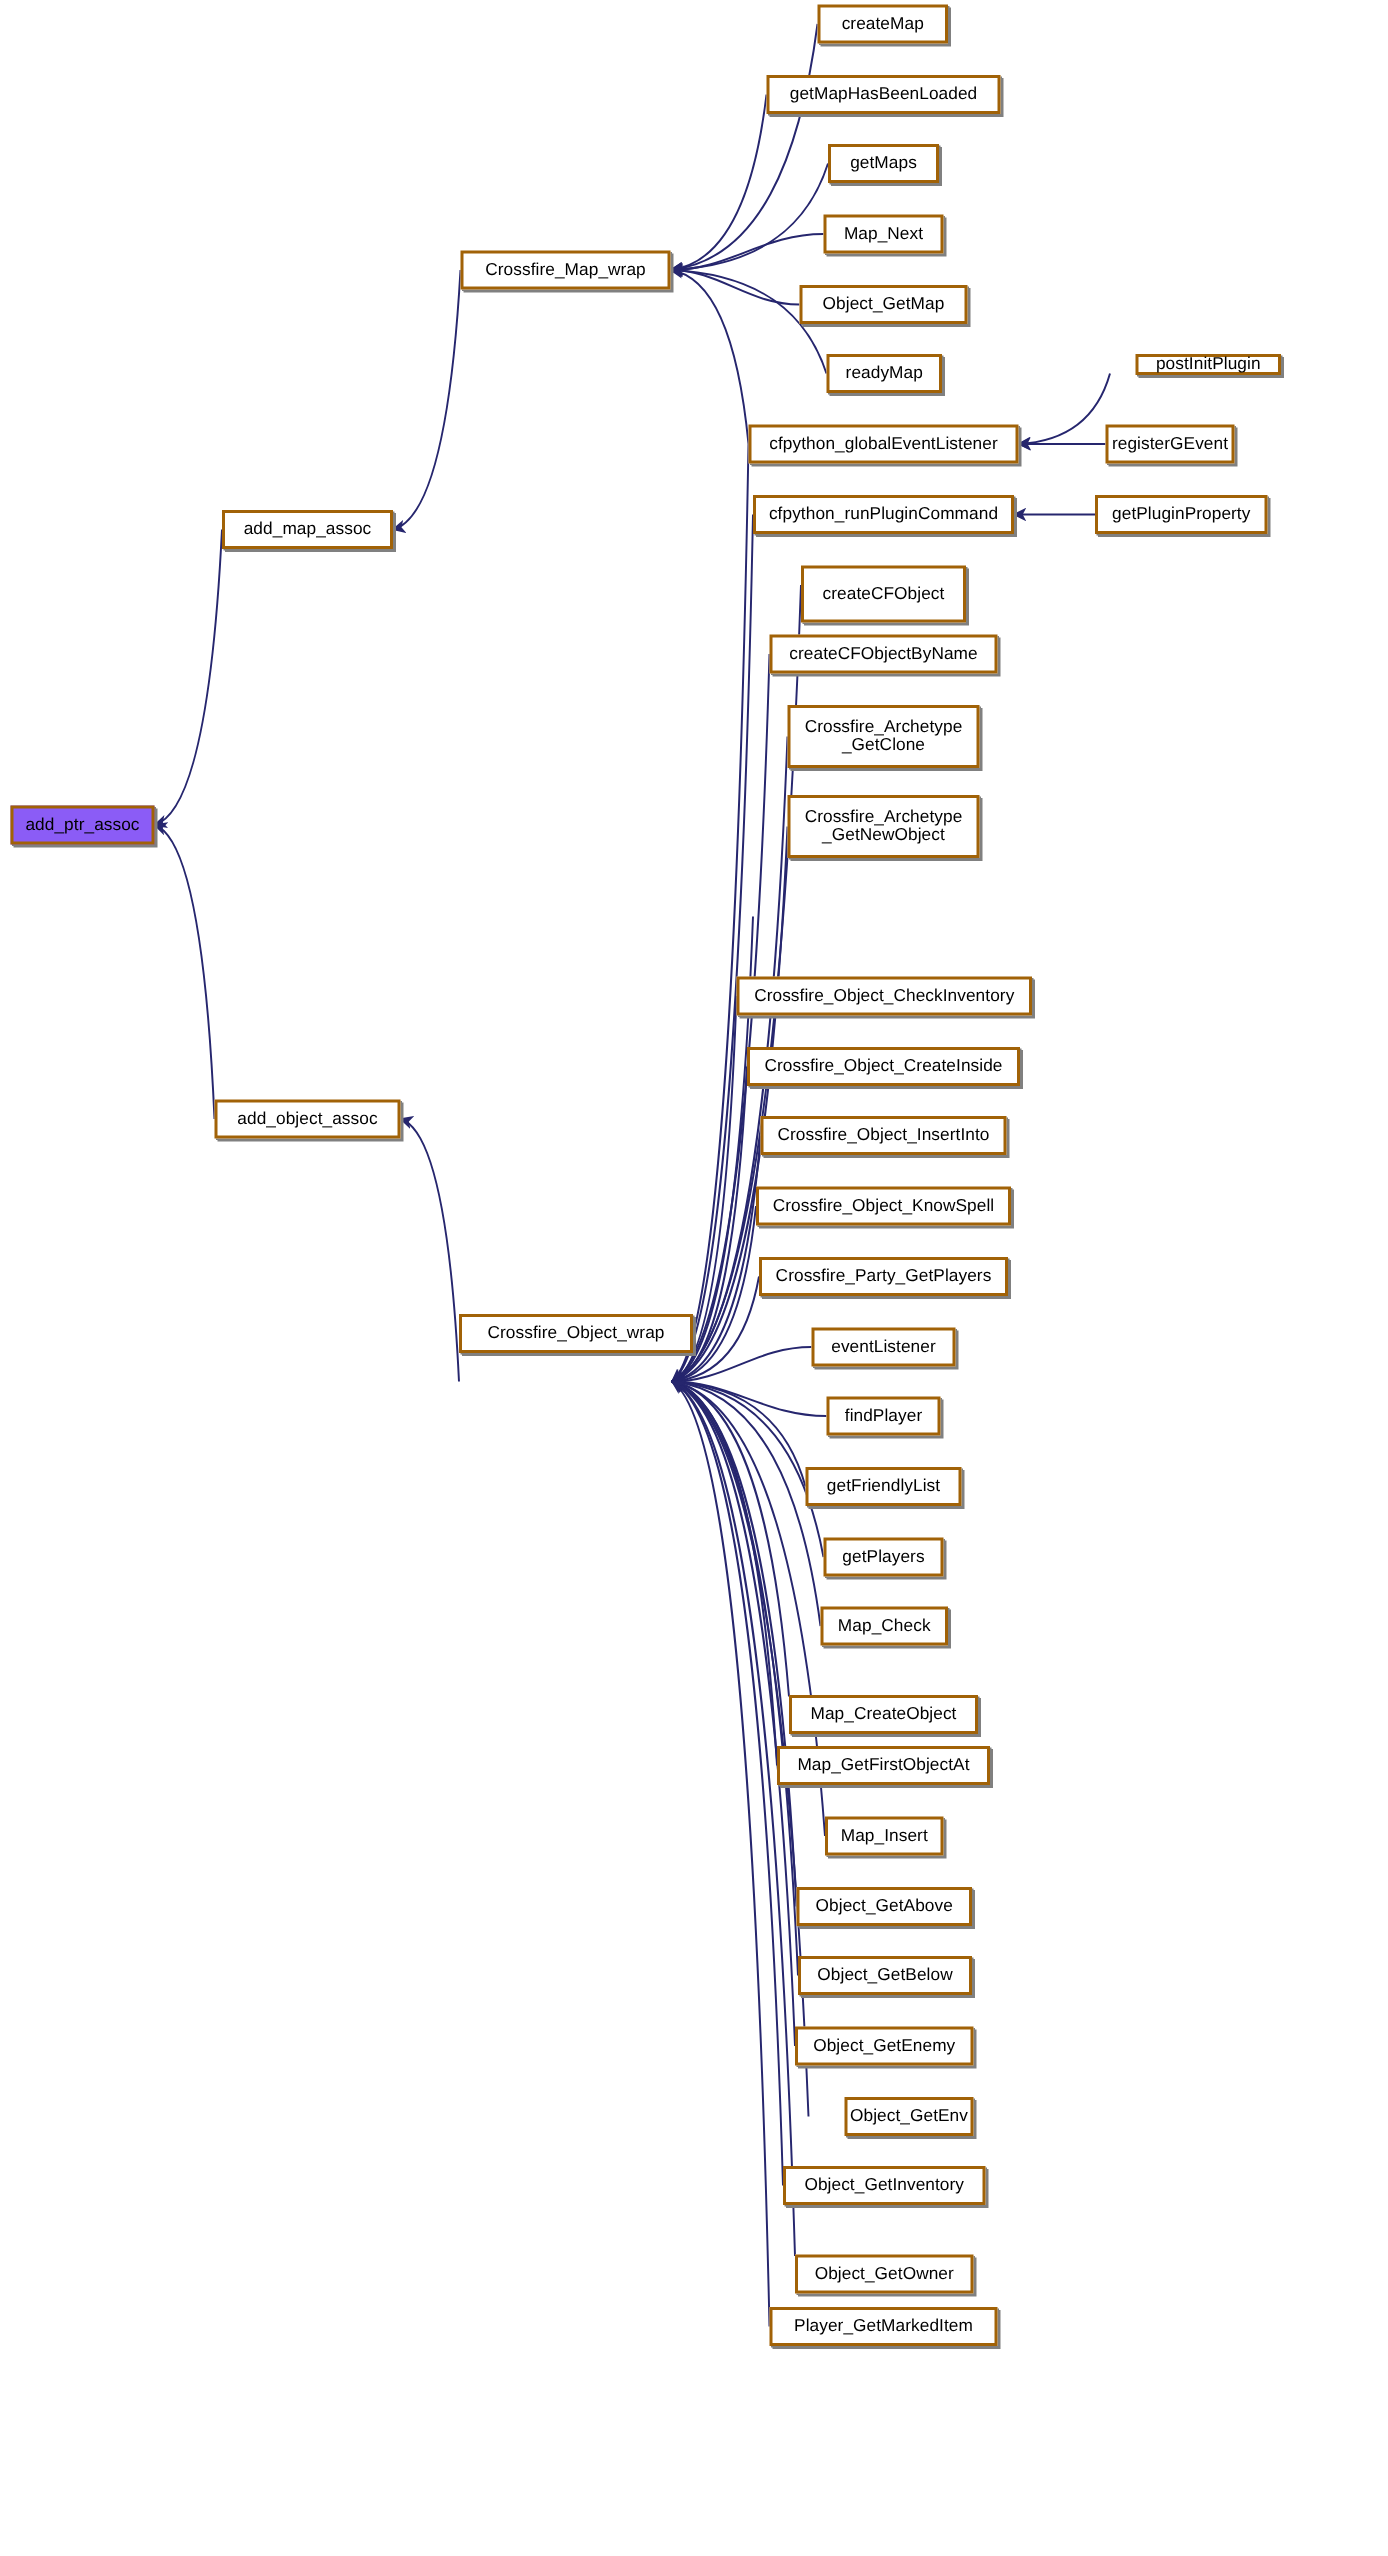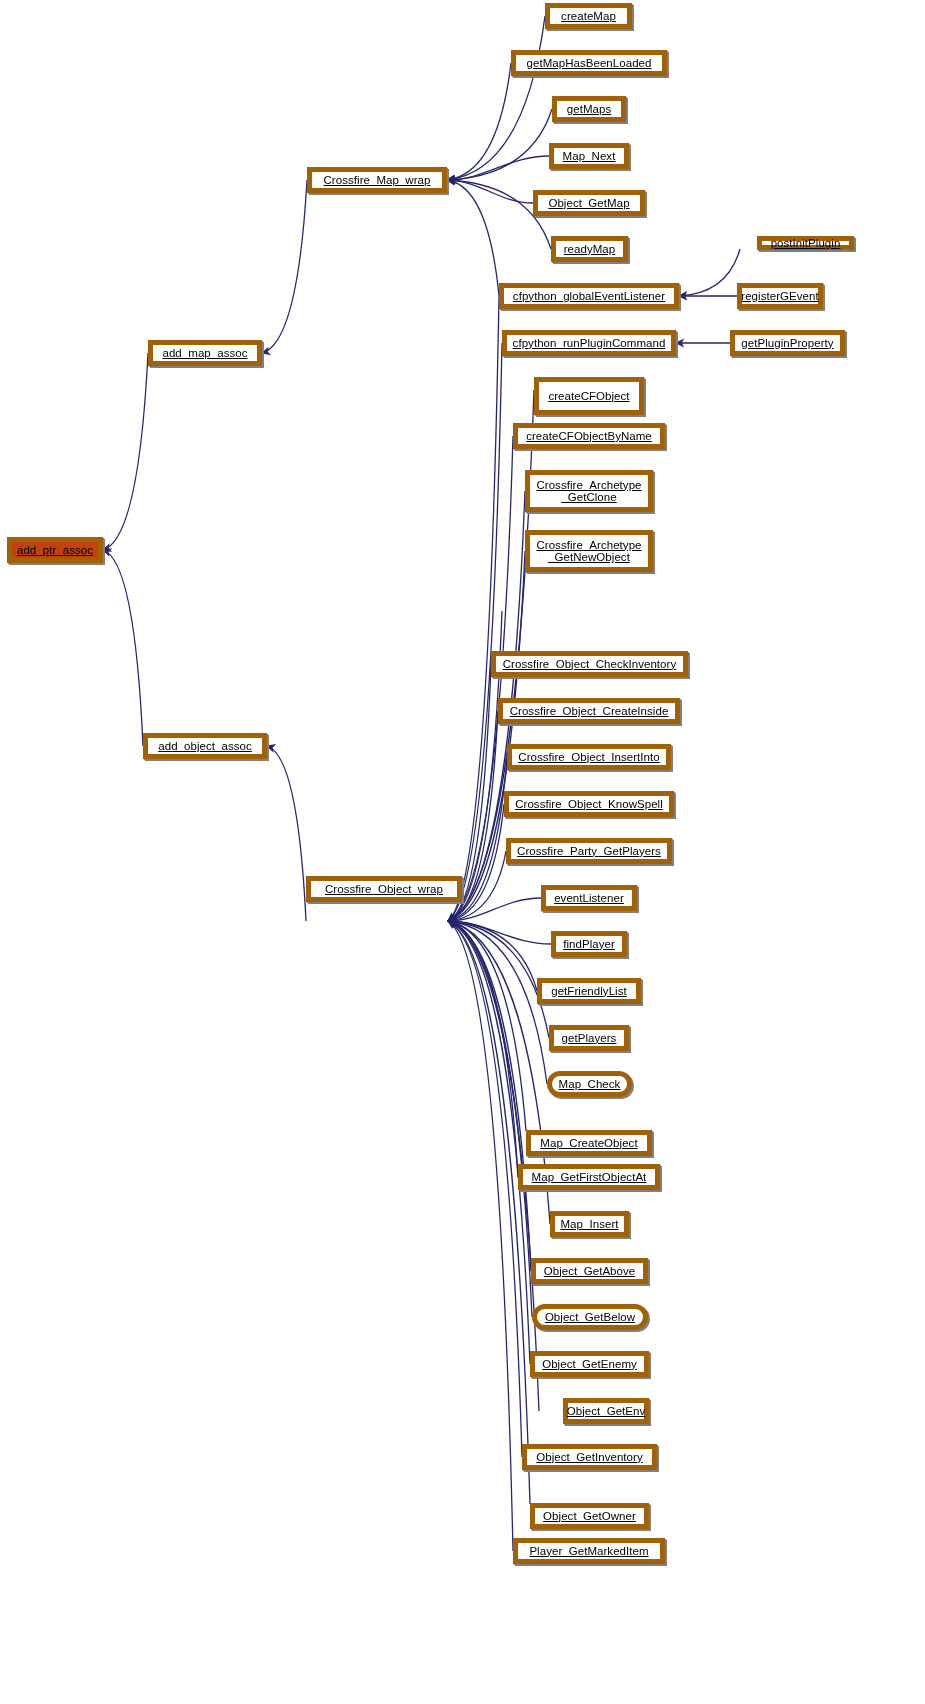--- a/index.html
+++ b/index.html
@@ -21,37 +21,36 @@
     position: absolute;
     left: 0;
     top: 0;
     width: 925px;
     height: 1704px;
     pointer-events: none;
   }
   .node {
     position: absolute;
     box-sizing: border-box;
-    border: 5px solid #a16207;
+    border: 2px solid #a16207;
     background: #ffffff;
     color: #000000;
     font-size: 11.5px;
     line-height: 12.5px;
     text-align: center;
     display: flex;
     align-items: center;
     justify-content: center;
     white-space: pre-line;
     box-shadow: 1px 1px 0 0 #808080, 2px 2px 0 0 #808080;
     z-index: 5;
     letter-spacing: 0.05px;
-    text-decoration: underline;
   }
   .node.highlight {
-    background: #c2410c;
+    background: #8b5cf6;
   }
 </style>
 </head>
 <body>
 
 <div id="graph">
   <svg id="edges" viewBox="0 0 925 1704" xmlns="http://www.w3.org/2000/svg">
       <defs>
         <marker id="ah" viewBox="0 0 10 10" refX="9" refY="5" markerWidth="7" markerHeight="7" orient="auto-start-reverse">
           <path d="M 0 0 L 10 5 L 0 10 L 2.6 5 z" fill="#26266e"></path>
@@ -123,24 +122,24 @@
 _GetNewObject</div>
     <div class="node" style="left: 491px; top: 651px; width: 197px; height: 26px;">Crossfire_Object_CheckInventory</div>
     <div class="node" style="left: 498px; top: 698px; width: 182px; height: 26px;">Crossfire_Object_CreateInside</div>
     <div class="node" style="left: 507px; top: 744px; width: 164px; height: 26px;">Crossfire_Object_InsertInto</div>
     <div class="node" style="left: 504px; top: 791px; width: 170px; height: 26px;">Crossfire_Object_KnowSpell</div>
     <div class="node" style="left: 506px; top: 838px; width: 166px; height: 26px;">Crossfire_Party_GetPlayers</div>
     <div class="node" style="left: 541px; top: 885px; width: 96px; height: 26px;">eventListener</div>
     <div class="node" style="left: 551px; top: 931px; width: 76px; height: 26px;">findPlayer</div>
     <div class="node" style="left: 537px; top: 978px; width: 104px; height: 26px;">getFriendlyList</div>
     <div class="node" style="left: 549px; top: 1025px; width: 80px; height: 26px;">getPlayers</div>
-    <div class="node" style="left: 547px; top: 1071px; width: 85px; height: 26px; border-radius: 13px;">Map_Check</div>
+    <div class="node" style="left: 547px; top: 1071px; width: 85px; height: 26px;">Map_Check</div>
     <div class="node" style="left: 526px; top: 1118px; width: 126px; height: 26px; margin-top: 12px;">Map_CreateObject</div>
     <div class="node" style="left: 518px; top: 1164px; width: 142px; height: 26px;">Map_GetFirstObjectAt</div>
     <div class="node" style="left: 550px; top: 1211px; width: 79px; height: 26px;">Map_Insert</div>
     <div class="node" style="left: 531px; top: 1258px; width: 117px; height: 26px;">Object_GetAbove</div>
-    <div class="node" style="left: 532px; top: 1304px; width: 116px; height: 26px; border-radius: 13px;">Object_GetBelow</div>
+    <div class="node" style="left: 532px; top: 1304px; width: 116px; height: 26px;">Object_GetBelow</div>
     <div class="node" style="left: 530px; top: 1351px; width: 119px; height: 26px;">Object_GetEnemy</div>
     <div class="node" style="left: 539px; top: 1398px; width: 86px; height: 26px; margin-left: 24px;">Object_GetEnv</div>
     <div class="node" style="left: 522px; top: 1444px; width: 135px; height: 26px;">Object_GetInventory</div>
     <div class="node" style="left: 530px; top: 1491px; width: 119px; height: 26px; margin-top: 12px;">Object_GetOwner</div>
     <div class="node" style="left: 513px; top: 1538px; width: 152px; height: 26px;">Player_GetMarkedItem</div>
   </div>
 
 </body></html>

